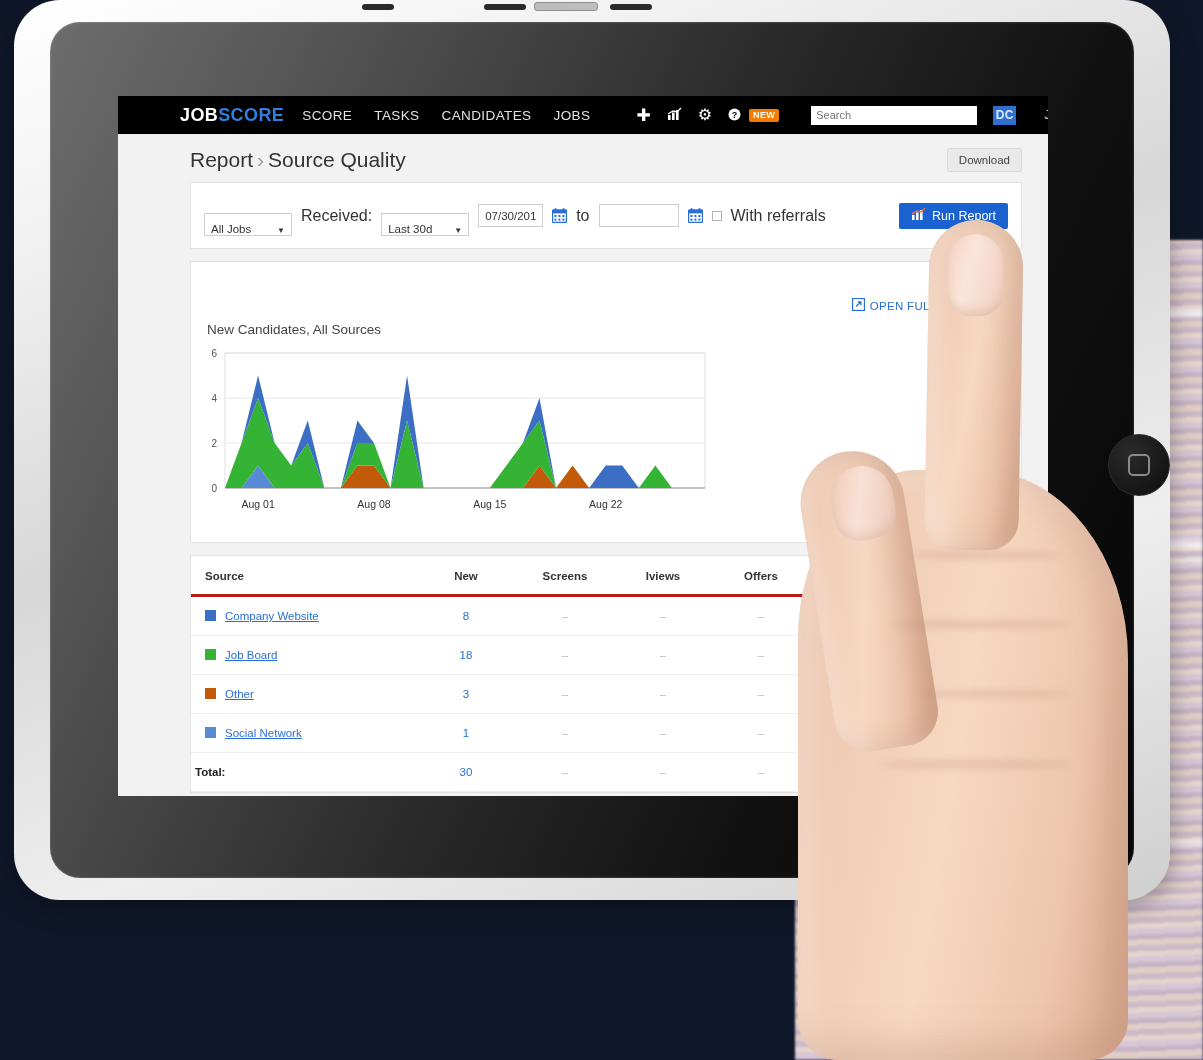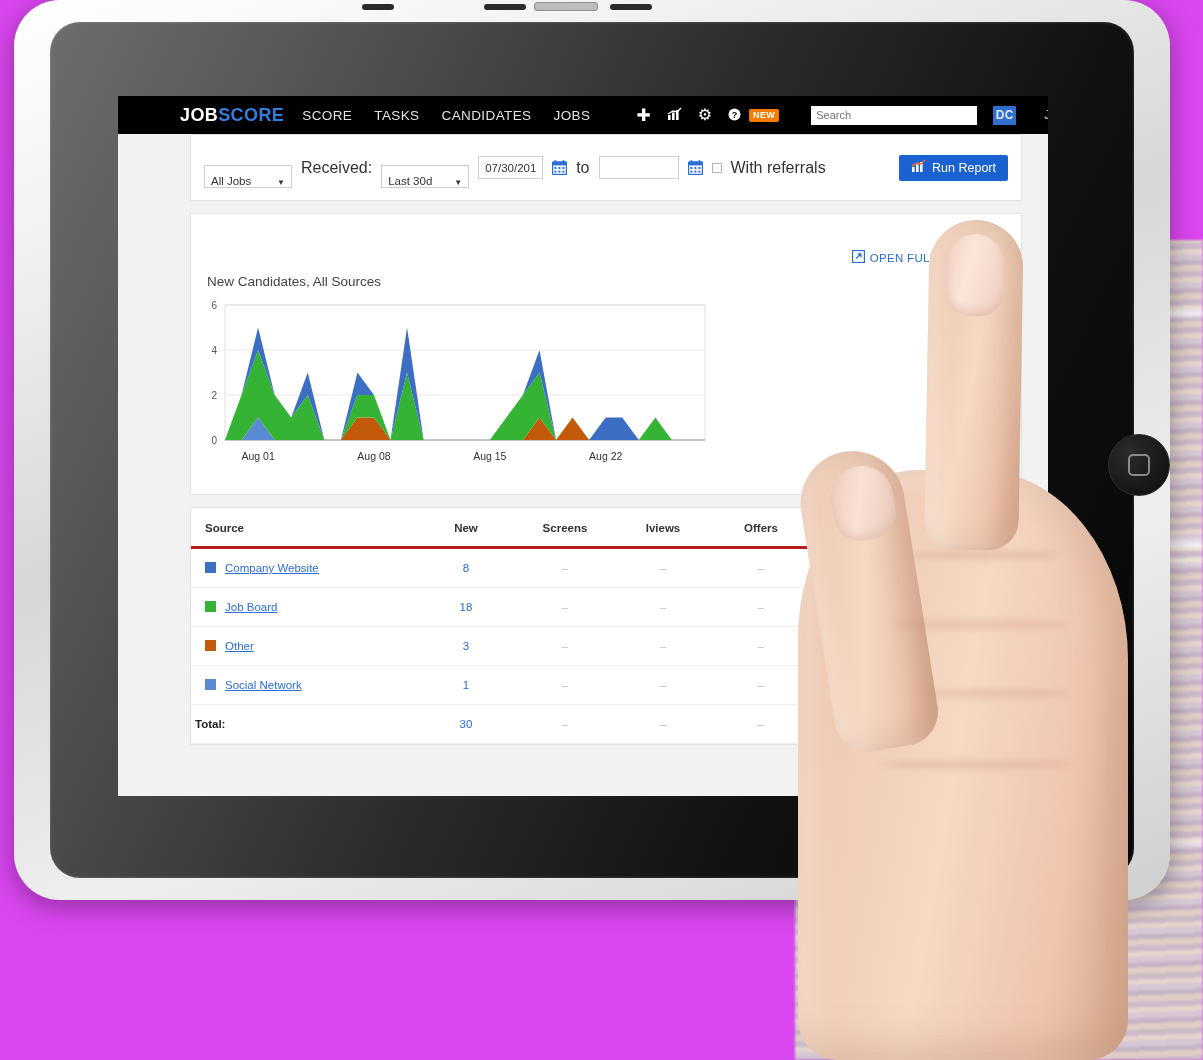--- a/index.html
+++ b/index.html
@@ -3,21 +3,21 @@
 <meta charset="utf-8">
 <style>
   * { box-sizing: border-box; margin: 0; padding: 0; }
   html, body {
     width: 1203px; height: 1060px;
     overflow: hidden;
     background: #ffffff;
     font-family: "Liberation Sans", sans-serif;
   }
 
-  #stage { position: relative; width: 1203px; height: 1060px; background:#d946ef; }
+  #stage { position: relative; width: 1203px; height: 1060px; background:#0f172a; }
 
   
   .backdrop {
     position:absolute; left:795px; top:240px; width:408px; height:820px;
     background:
       repeating-linear-gradient(178deg,
         rgba(216,200,214,.95) 0px, rgba(216,200,214,.95) 6px,
         rgba(198,180,198,.95) 6px, rgba(198,180,198,.95) 11px,
         rgba(226,208,198,.95) 11px, rgba(226,208,198,.95) 17px,
         rgba(205,186,200,.95) 17px, rgba(205,186,200,.95) 23px,
@@ -251,20 +251,26 @@
                 <text x="6.5" y="9.6" font-size="9" font-family="Liberation Sans" text-anchor="middle" fill="#000" font-weight="bold">?</text>
               </svg>
             </span>
             <span class="badge-new">NEW</span>
             <input class="search-box" placeholder="Search" style="">
             <div class="avatar-dc">DC</div>
             <span class="userlbl">JobScore</span>
           </div>
         </div>
 
+        <div class="page-head">
+          <div class="crumb">
+            <span>Report</span><span class="sep">›</span><span>Source Quality</span>
+          </div>
+          <button class="btn-download">Download</button>
+        </div>
 
         <div class="card">
           <div class="filterbar">
             <div class="sel w1">
               <span>All Jobs</span>
               <span class="car">▼</span>
             </div>
             <span class="lbl">Received:</span>
             <div class="sel w2">
               <span>Last 30d</span>

